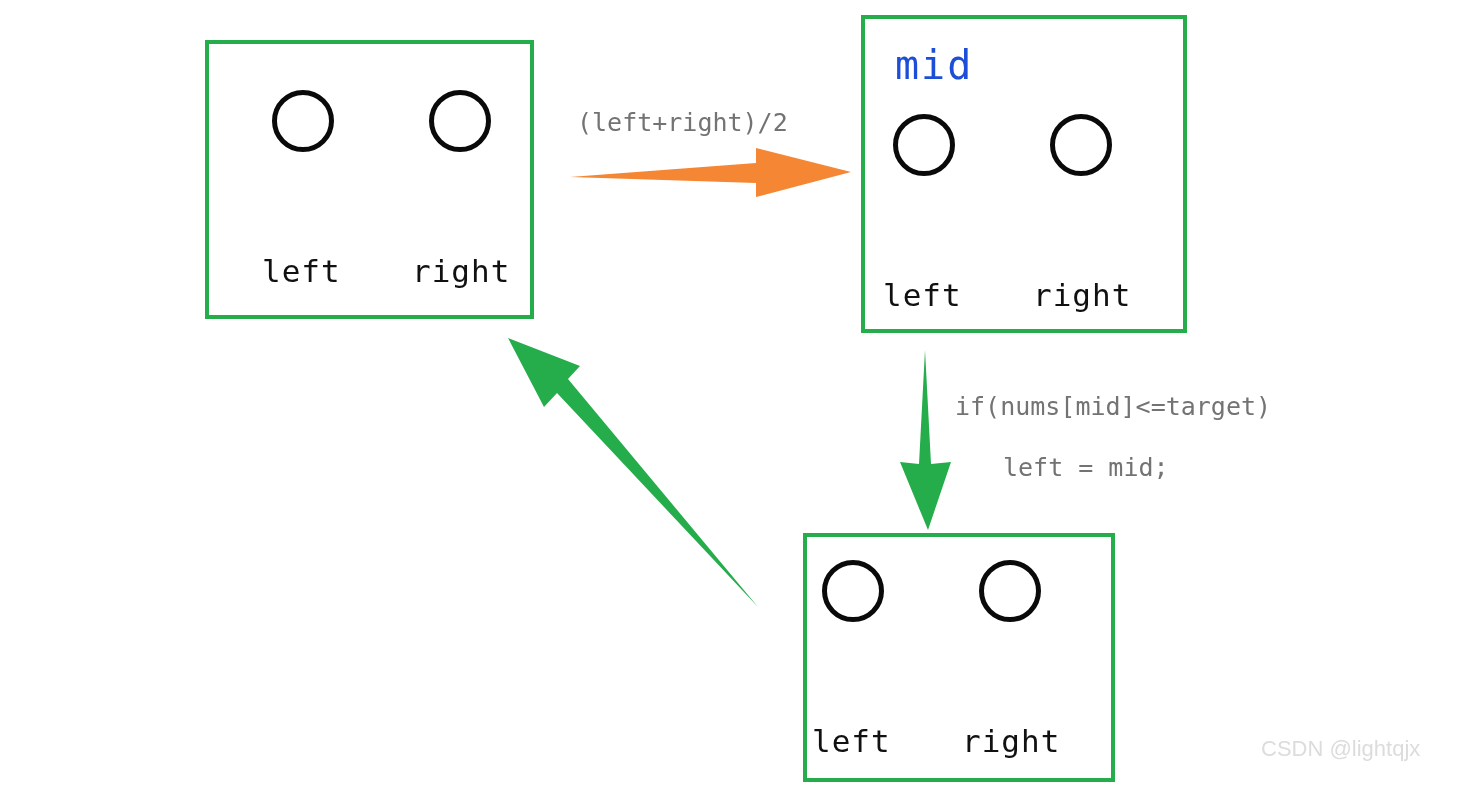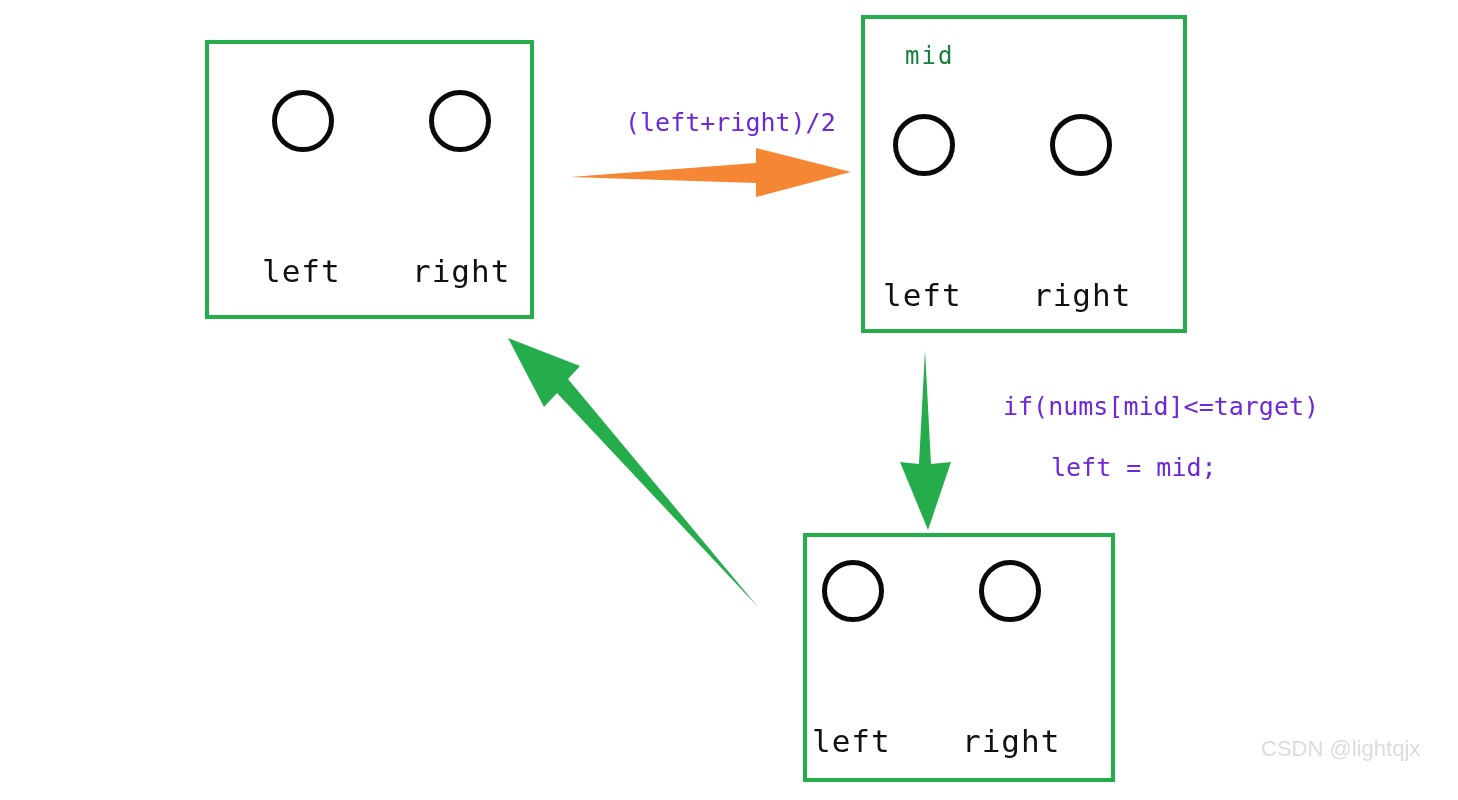--- a/index.html
+++ b/index.html
@@ -33,33 +33,31 @@
     position: absolute;
     font-family: "DejaVu Sans Mono", monospace;
     font-size: 31px;
     color: #111111;
     white-space: nowrap;
     letter-spacing: 1px;
   }
   .mid-label {
     position: absolute;
     font-family: "DejaVu Sans Mono", monospace;
-    font-size: 24px;
-    color: #15803d;
+    font-size: 40px;
+    color: #1d4ed8;
     white-space: nowrap;
     letter-spacing: 2px;
-    margin-left: 10px;
   }
   .edge-label {
     position: absolute;
     font-family: "DejaVu Sans Mono", monospace;
     font-size: 25px;
-    color: #6d28d9;
+    color: #737373;
     white-space: nowrap;
-    margin-left: 48px;
   }
   .svg-layer {
     position: absolute;
     left: 0;
     top: 0;
     width: 1458px;
     height: 800px;
     pointer-events: none;
   }
   .watermark {

